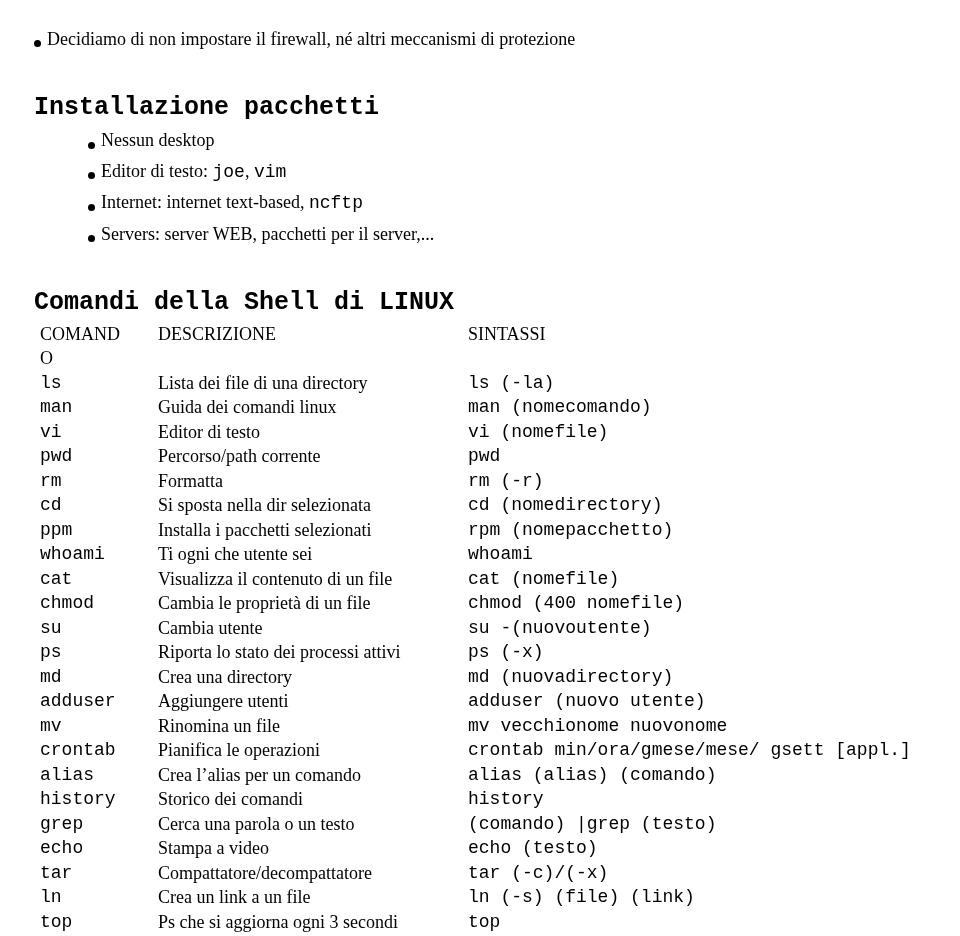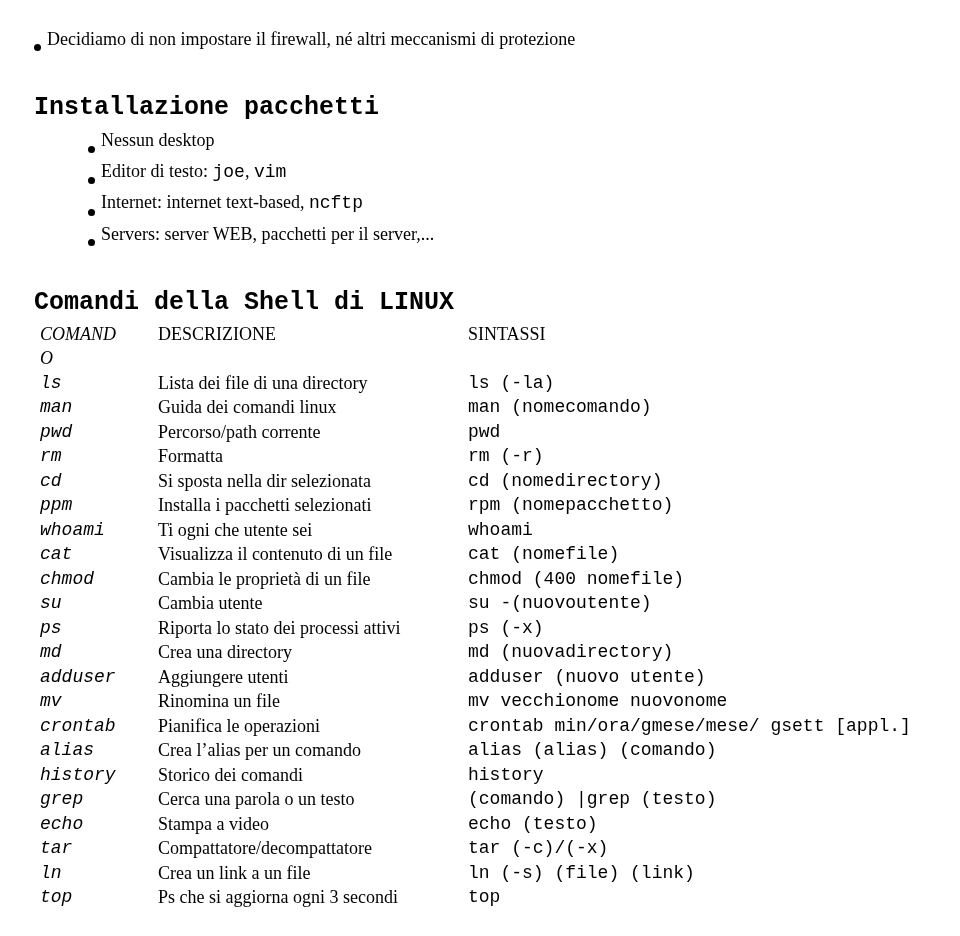--- a/index.html
+++ b/index.html
@@ -10,21 +10,21 @@
     margin: 0;
     padding: 28px 34px;
     width: 960px;
     box-sizing: border-box;
   }
   .mono {
     font-family: "Courier New", Courier, monospace;
   }
   .bullet-line {
     display: flex;
-    align-items: flex-end;
+    align-items: center;
     line-height: 1.3;
     margin-bottom: 2px;
   }
   .bullet-line .dot {
     width: 7px;
     height: 7px;
     background: #000;
     border-radius: 50%;
     margin-top: 8px;
     margin-right: 6px;
@@ -47,21 +47,21 @@
     border-collapse: separate;
     border-spacing: 2px;
     width: 100%;
   }
   table.cmd td {
     padding: 0 4px;
     vertical-align: top;
     line-height: 1.25;
     white-space: nowrap;
   }
-  table.cmd td.c1 { width: 108px; font-style: italic; }
+  table.cmd td.c1 { width: 108px; }
   table.cmd td.c2 { width: 300px; white-space: normal; }
   table.cmd td.c3 { white-space: normal; }
   .spacer { height: 6px; }
 </style>
 </head>
 <body>
 
 <div class="bullet-line">
   <span class="dot"></span>
   <span class="txt">Decidiamo di non impostare il firewall, né altri meccanismi di protezione</span>
@@ -109,20 +109,25 @@
         <td class="c1 mono">ls</td>
         <td class="c2">Lista dei file di una directory</td>
         <td class="c3 mono">ls (-la)</td>
       </tr>
       <tr>
         <td class="c1 mono">man</td>
         <td class="c2">Guida dei comandi linux</td>
         <td class="c3 mono">man (nomecomando)</td>
       </tr>
       <tr>
+        <td class="c1 mono">vi</td>
+        <td class="c2">Editor di testo</td>
+        <td class="c3 mono">vi (nomefile)</td>
+      </tr>
+      <tr>
         <td class="c1 mono">pwd</td>
         <td class="c2">Percorso/path corrente</td>
         <td class="c3 mono">pwd</td>
       </tr>
       <tr>
         <td class="c1 mono">rm</td>
         <td class="c2">Formatta</td>
         <td class="c3 mono">rm (-r)</td>
       </tr>
       <tr>

